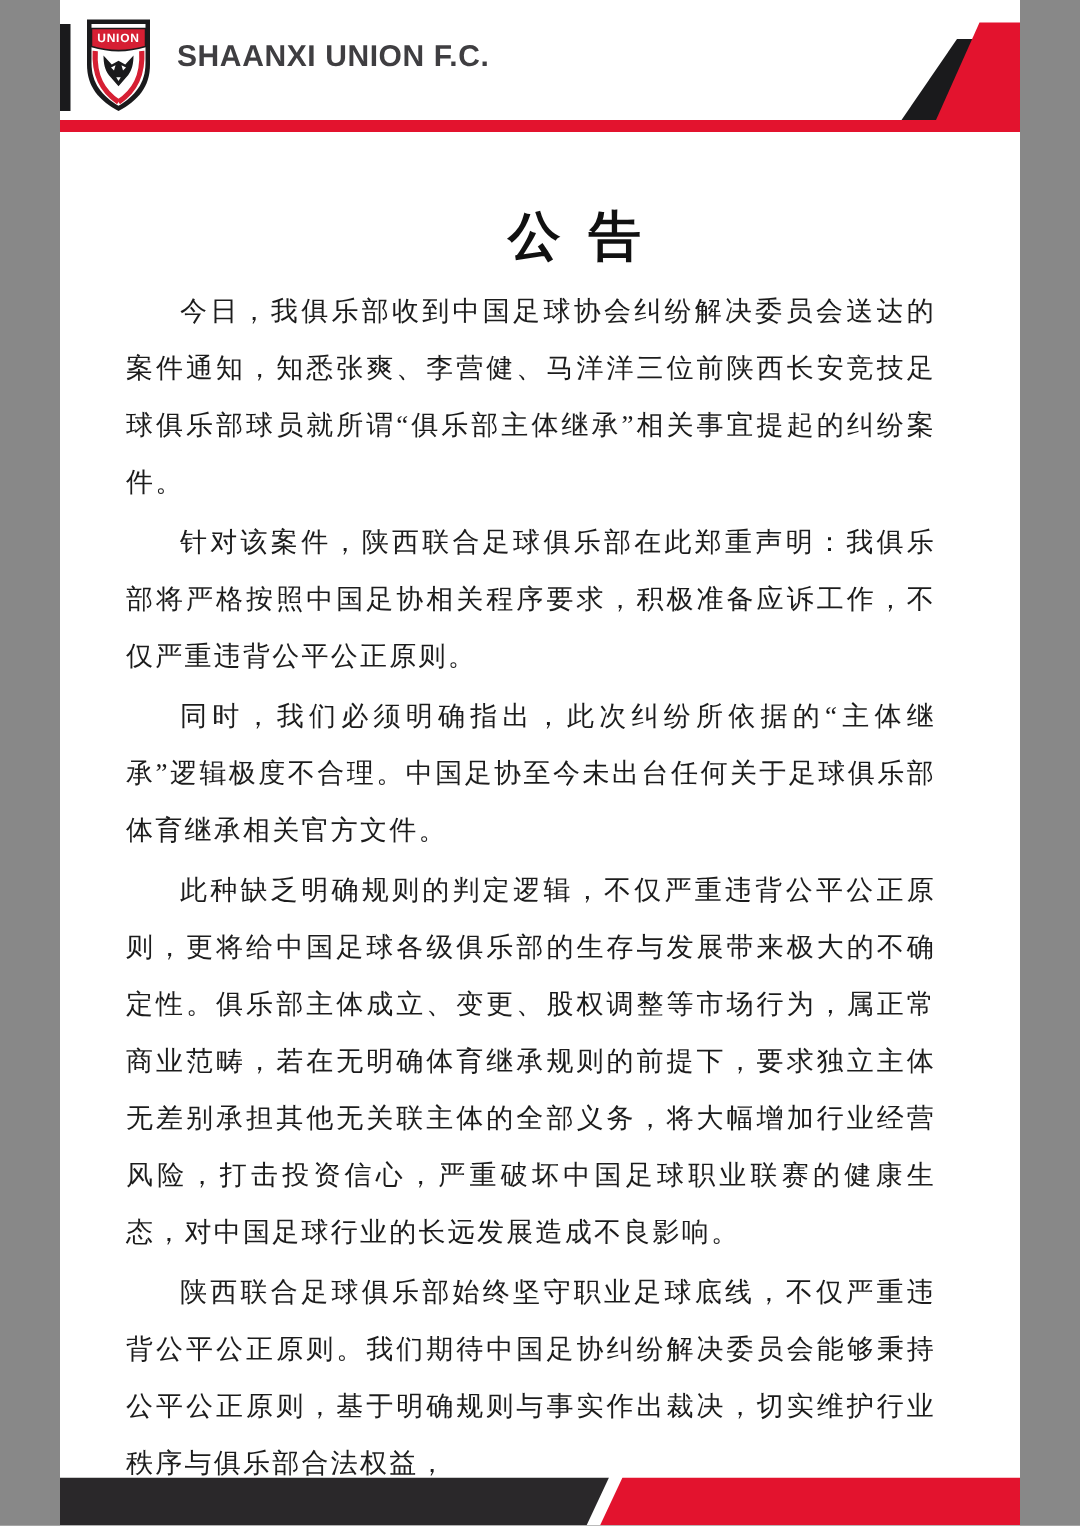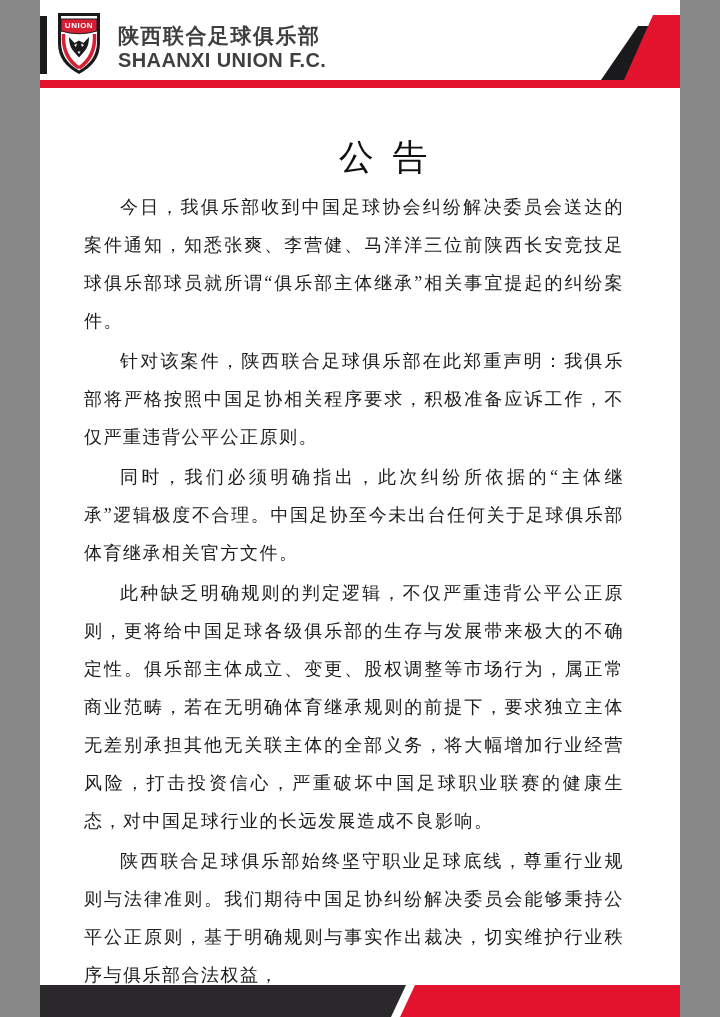--- a/index.html
+++ b/index.html
@@ -24,21 +24,21 @@
     font-size:20px; font-weight:bold; color:#3f3e41; letter-spacing:0.4px; margin-top:2px;
   }
 
   
   .content { position:absolute; top:88px; left:0; right:0; }
   .doc-title {
     margin:50px 0 0 0;
     text-align:center;
     font-size:35px;
     line-height:40px;
-    font-weight:normal;
+    font-weight:bold;
     color:#111111;
     word-spacing:10px;
     font-family:"Liberation Serif", serif;
     padding-left:46px;
   }
   .paragraphs { margin:10px 56px 0 44px; }
   .paragraphs p {
     margin:0 0 2px 0;
     font-size:18px;
     line-height:38px;
@@ -81,33 +81,32 @@
       <path d="M10,14 H82 V38 Q46,49 10,38 Z" fill="#d61f33" stroke="#1a1a1c" stroke-width="2"></path>
       <text x="46" y="32" text-anchor="middle" font-family="Liberation Sans, sans-serif" font-size="16" font-weight="bold" fill="#ffffff" letter-spacing="1">UNION</text>
 
       <path d="M26,50 L37,62 L46,57 L55,62 L66,50 C66,61 64,69 59,76 L46,91 L33,76 C28,69 26,61 26,50 Z" fill="#1a1a1c"></path>
       <polygon points="36,66 42,63 40,70" fill="#ffffff"></polygon>
       <polygon points="56,66 50,63 52,70" fill="#ffffff"></polygon>
       <polygon points="43,79 49,79 46,84" fill="#ffffff"></polygon>
     </svg>
 
     <div class="club-names">
-      <div class="club-name-zh">陕西联合足球俱乐部</div>
       <div class="club-name-en">SHAANXI UNION F.C.</div>
     </div>
   </div>
 
   <div class="content">
     <h1 class="doc-title">公 告</h1>
     <div class="paragraphs">
       <p>今日，我俱乐部收到中国足球协会纠纷解决委员会送达的案件通知，知悉张爽、李营健、马洋洋三位前陕西长安竞技足球俱乐部球员就所谓“俱乐部主体继承”相关事宜提起的纠纷案件。</p>
       <p>针对该案件，陕西联合足球俱乐部在此郑重声明：我俱乐部将严格按照中国足协相关程序要求，积极准备应诉工作，不仅严重违背公平公正原则。</p>
       <p>同时，我们必须明确指出，此次纠纷所依据的“主体继承”逻辑极度不合理。中国足协至今未出台任何关于足球俱乐部体育继承相关官方文件。</p>
       <p>此种缺乏明确规则的判定逻辑，不仅严重违背公平公正原则，更将给中国足球各级俱乐部的生存与发展带来极大的不确定性。俱乐部主体成立、变更、股权调整等市场行为，属正常商业范畴，若在无明确体育继承规则的前提下，要求独立主体无差别承担其他无关联主体的全部义务，将大幅增加行业经营风险，打击投资信心，严重破坏中国足球职业联赛的健康生态，对中国足球行业的长远发展造成不良影响。</p>
-      <p>陕西联合足球俱乐部始终坚守职业足球底线，尊重行业规则与法律准则。我们期待中国足协纠纷解决委员会能够秉持公平公正原则，基于明确规则与事实作出裁决，切实维护行业秩序与俱乐部合法权益，</p>
+      <p>陕西联合足球俱乐部始终坚守职业足球底线，不仅严重违背公平公正原则。我们期待中国足协纠纷解决委员会能够秉持公平公正原则，基于明确规则与事实作出裁决，切实维护行业秩序与俱乐部合法权益，</p>
     </div>
   </div>
 
   <div class="footer">
     <svg width="720" height="32" viewBox="0 0 720 32" aria-hidden="true">
       <polygon points="0,0 366,0 351,32 0,32" fill="#2a282a"></polygon>
       <polygon points="375,0 720,0 720,32 360,32" fill="#e3132e"></polygon>
     </svg>
   </div>
 

